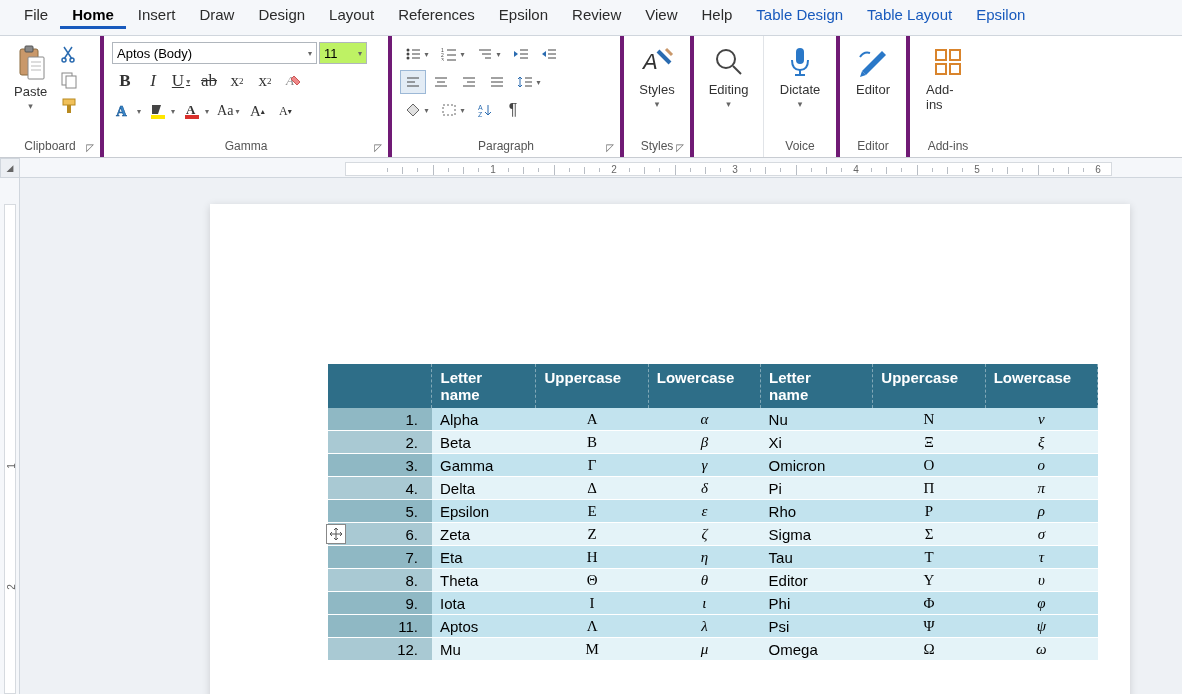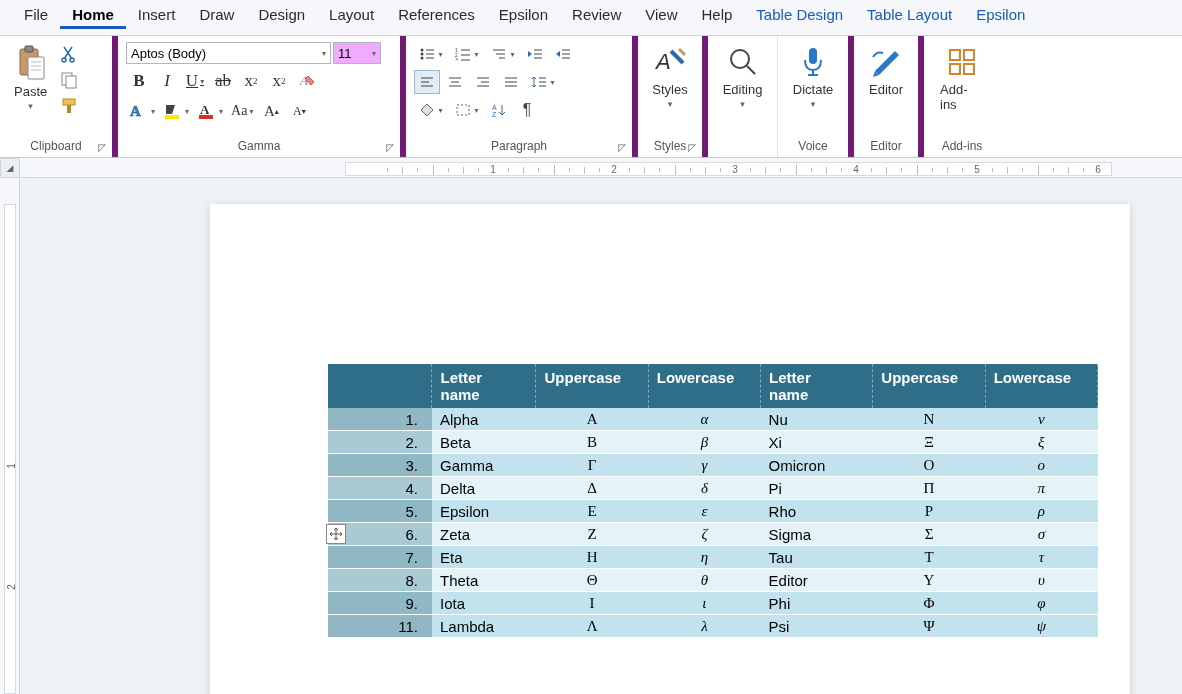--- a/index.html
+++ b/index.html
@@ -6,36 +6,36 @@
   body { font-family: "Segoe UI", Arial, sans-serif; font-size: 13px; background: #f5f7fa; overflow: hidden; width: 1182px; height: 694px; position: relative; }
   
   
   .menubar { display: flex; align-items: flex-start; height: 36px; padding: 0 12px; gap: 0; background: #f5f7fa; border-bottom: 1px solid #d0d6dd; }
   .menubar .mitem { padding: 6px 12px; font-size: 15px; color: #2b2b2b; cursor: pointer; }
   .menubar .mitem.active { font-weight: 600; border-bottom: 3px solid #185abd; color: #000; padding-bottom: 3px; }
   .menubar .mitem.contextual { color: #185abd; }
   
   
   .ribbon { display: flex; background: #fff; border-bottom: 1px solid #c8ccd2; height: 122px; }
-  .rgroup { display: flex; flex-direction: column; border-right: 6px solid #701a75; padding: 4px 6px 2px 6px; }
+  .rgroup { display: flex; flex-direction: column; border-right: 4px solid #701a75; padding: 4px 6px 2px 6px; }
   .rgroup-body { flex: 1; display: flex; align-items: flex-start; }
   .rgroup-label { text-align: center; font-size: 12px; color: #555; padding: 2px 0; position: relative; }
   .rgroup-label .launcher { position: absolute; right: 0; bottom: 2px; font-size: 10px; color: #666; cursor: pointer; }
   
   
   .clip-col1 { display:flex; flex-direction:column; align-items:center; padding:2px 4px;}
   .clip-paste-icon { width:32px; height:38px; display:flex; align-items:center; justify-content:center;}
   .clip-col2 { display:flex; flex-direction:column; gap:6px; padding:4px 4px 0 4px; align-items:center;}
   .mini-icon { width:20px; height:20px; display:flex; align-items:center; justify-content:center; cursor:pointer; color:#444;}
   
   
   .font-rows { display:flex; flex-direction:column; gap:4px; padding:2px;}
   .font-row { display:flex; align-items:center; gap:2px;}
   .font-name { width:205px; height:22px; border:1px solid #b0b6bd; background:#fff; font-size:13px; padding:0 4px; display:flex; align-items:center; justify-content:space-between;}
-  .font-size { width:48px; height:22px; border:1px solid #b0b6bd; background:#f0abfc; font-size:13px; padding:0 4px; display:flex; align-items:center; justify-content:space-between;}
+  .font-size { width:48px; height:22px; border:1px solid #b0b6bd; background:#bef264; font-size:13px; padding:0 4px; display:flex; align-items:center; justify-content:space-between;}
   .fbtn { min-width:26px; height:26px; display:flex; align-items:center; justify-content:center; cursor:pointer; font-family:"Times New Roman",serif; font-size:17px; color:#333; padding:0 3px;}
   .fbtn.small { font-size:14px; }
   .fbtn sup,.fbtn sub{font-size:9px;}
   .dd-caret { font-size:8px; color:#666; margin-left:2px;}
   
   
   .pbtn { width:26px; height:24px; display:flex; align-items:center; justify-content:center; cursor:pointer; color:#444;}
   .pbtn.wdd { width:34px; justify-content:center; gap:1px;}
   
   
@@ -92,21 +92,21 @@
     <div class="mitem">Review</div>
     <div class="mitem">View</div>
     <div class="mitem">Help</div>
     <div class="mitem contextual">Table Design</div>
     <div class="mitem contextual">Table Layout</div>
     <div class="mitem contextual">Epsilon</div>
   </div>
 
 <div class="ribbon">
 
-  <div class="rgroup" style="width:118px">
+  <div class="rgroup" style="width:104px">
     <div class="rgroup-body">
       <div class="clip-col1">
         <div class="bigbtn" style="padding:2px 4px">
           <span class="clip-paste-icon">
             <svg width="30" height="36" viewBox="0 0 30 36">
                 <rect x="4" y="4" width="18" height="26" rx="2" fill="#c9986a" stroke="#8a6a3e"></rect>
                 <rect x="9" y="1" width="8" height="6" rx="1" fill="#888" stroke="#555"></rect>
                 <rect x="12" y="12" width="16" height="22" rx="1" fill="#fff" stroke="#888"></rect>
                 <line x1="15" y1="17" x2="25" y2="17" stroke="#bbb"></line>
                 <line x1="15" y1="21" x2="25" y2="21" stroke="#bbb"></line>
@@ -561,27 +561,36 @@
             <td class="rownum">9.</td>
             <td class="name">Iota</td>
             <td class="uc">Ι</td>
             <td class="lc">ι</td>
             <td class="name2">Phi</td>
             <td class="uc">Φ</td>
             <td class="lc">φ</td>
           </tr>
           <tr class="odd">
             <td class="rownum">11.</td>
-            <td class="name">Lambda</td>
+            <td class="name">Aptos</td>
             <td class="uc">Λ</td>
             <td class="lc">λ</td>
             <td class="name2">Psi</td>
             <td class="uc">Ψ</td>
             <td class="lc">ψ</td>
           </tr>
+          <tr class="even">
+            <td class="rownum">12.</td>
+            <td class="name">Mu</td>
+            <td class="uc">Μ</td>
+            <td class="lc">μ</td>
+            <td class="name2">Omega</td>
+            <td class="uc">Ω</td>
+            <td class="lc">ω</td>
+          </tr>
         </tbody>
     </table>
   </div>
   <div class="tbl-move">
     <svg width="14" height="14">
         <path d="M7 1 L7 13 M1 7 L13 7 M7 1 L5 3 M7 1 L9 3 M7 13 L5 11 M7 13 L9 11 M1 7 L3 5 M1 7 L3 9 M13 7 L11 5 M13 7 L11 9" stroke="#555" fill="none"></path>
       </svg>
   </div>
 </div>
 

